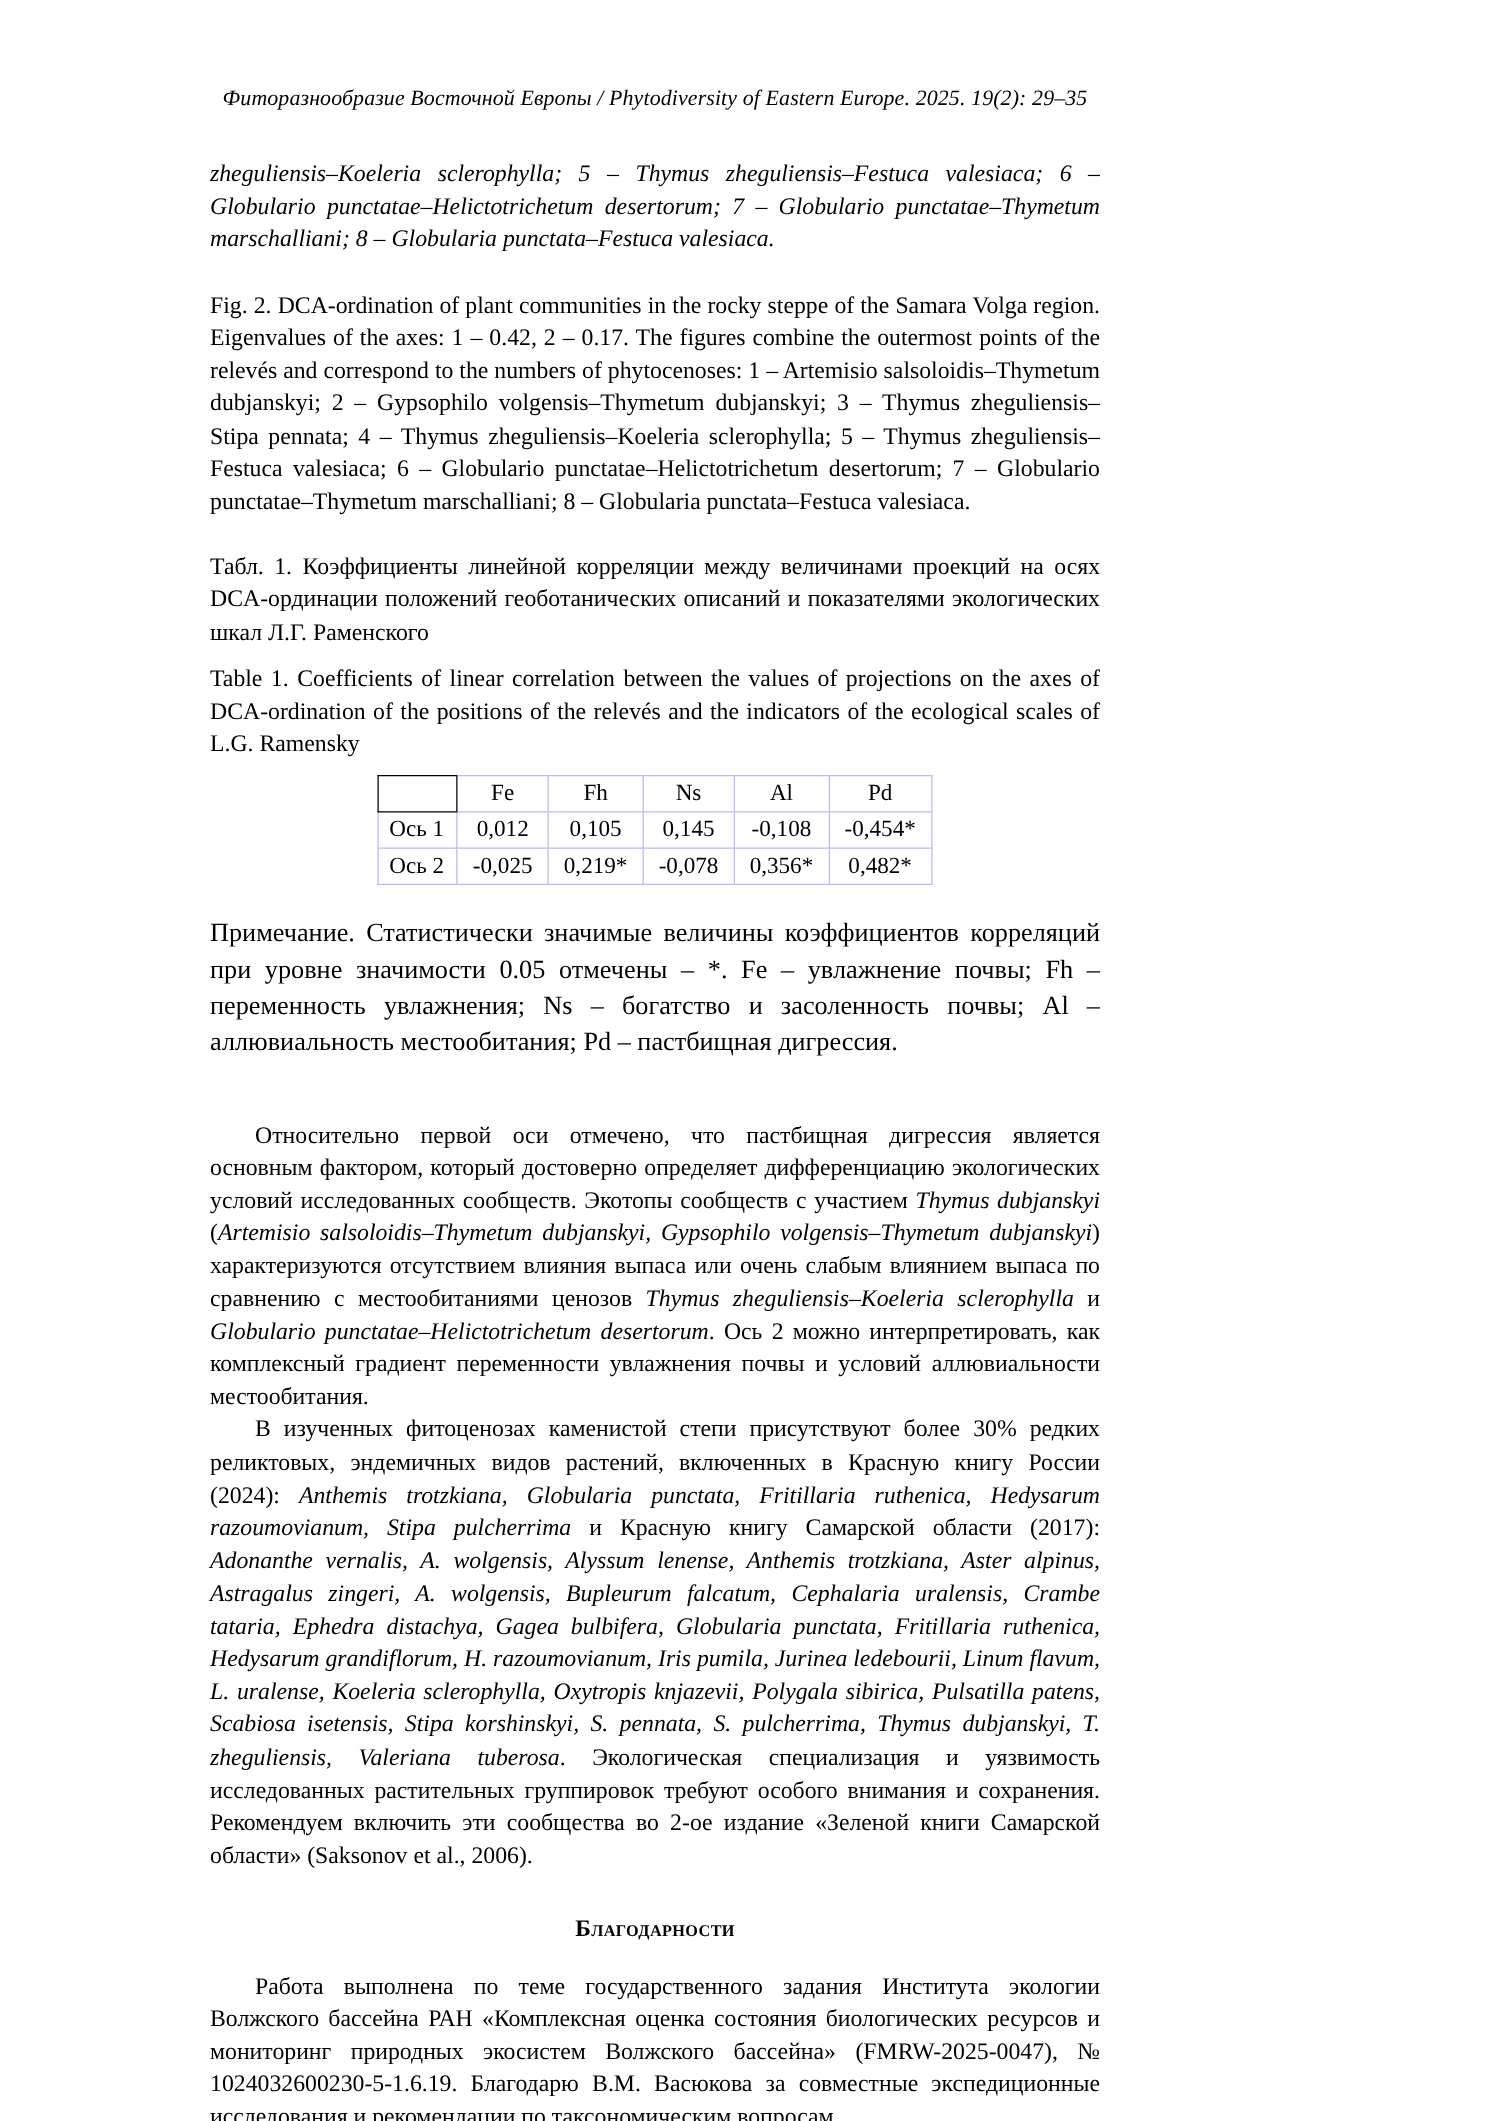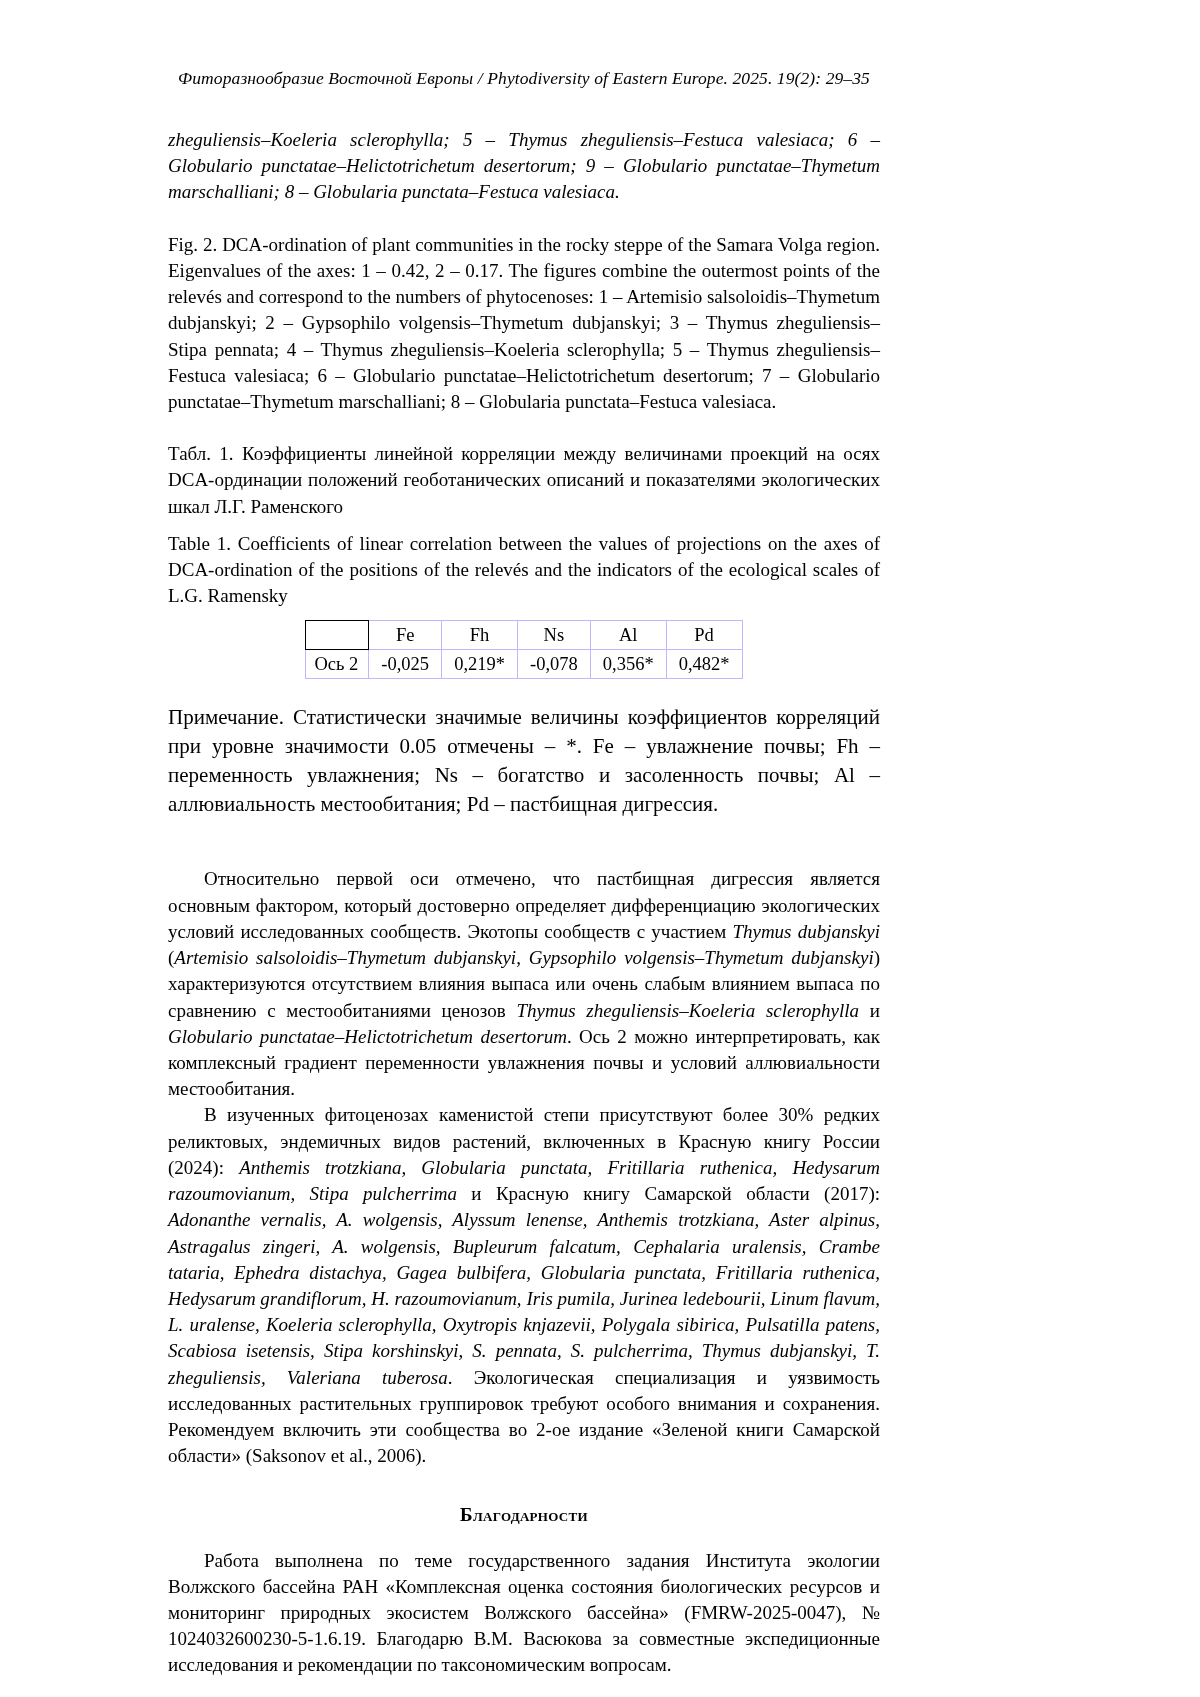--- a/index.html
+++ b/index.html
@@ -90,21 +90,21 @@
   .spacer-md { height: 22px; }
   .spacer-sm { height: 14px; }
 </style>
 </head>
 <body>
 
 <div class="page">
 
   <div class="running-head">Фиторазнообразие Восточной Европы / Phytodiversity of Eastern Europe. 2025. 19(2): 29–35</div>
 
-  <p class="italic block-gap">zheguliensis–Koeleria sclerophylla; 5 – Thymus zheguliensis–Festuca valesiaca; 6 – Globulario punctatae–Helictotrichetum desertorum; 9 – Globulario punctatae–Thymetum marschalliani; 8 – Globularia punctata–Festuca valesiaca.</p>
+  <p class="italic block-gap">zheguliensis–Koeleria sclerophylla; 5 – Thymus zheguliensis–Festuca valesiaca; 6 – Globulario punctatae–Helictotrichetum desertorum; 7 – Globulario punctatae–Thymetum marschalliani; 8 – Globularia punctata–Festuca valesiaca.</p>
 
   <p class="fig-caption block-gap">
     <span class="bold">Fig. 2.</span>
     <span>DCA-ordination of plant communities in the rocky steppe of the Samara Volga region. Eigenvalues of the axes: 1 – 0.42, 2 – 0.17. The figures combine the outermost points of the relevés and correspond to the numbers of phytocenoses: 1 – Artemisio salsoloidis–Thymetum dubjanskyi; 2 – Gypsophilo volgensis–Thymetum dubjanskyi; 3 – Thymus zheguliensis–Stipa pennata; 4 – Thymus zheguliensis–Koeleria sclerophylla; 5 – Thymus zheguliensis–Festuca valesiaca; 6 – Globulario punctatae–Helictotrichetum desertorum; 7 – Globulario punctatae–Thymetum marschalliani; 8 – Globularia punctata–Festuca valesiaca.</span>
   </p>
 
   <p class="tbl-caption small-gap">
     <span class="bold">Табл. 1.</span>
     <span>Коэффициенты линейной корреляции между величинами проекций на осях DCA-ординации положений геоботанических описаний и показателями экологических шкал Л.Г. Раменского</span>
   </p>
@@ -116,20 +116,28 @@
 
   <table class="corr">
     <tbody>
       <tr class="head">
         <td class="corner"></td>
         <td>Fe</td>
         <td>Fh</td>
         <td>Ns</td>
         <td>Al</td>
         <td>Pd</td>
+      </tr>
+      <tr>
+        <td class="rowhead">Ось 1</td>
+        <td>0,012</td>
+        <td>0,105</td>
+        <td>0,145</td>
+        <td>-0,108</td>
+        <td>-0,454*</td>
       </tr>
       <tr>
         <td class="rowhead">Ось 2</td>
         <td>-0,025</td>
         <td>0,219*</td>
         <td>-0,078</td>
         <td>0,356*</td>
         <td>0,482*</td>
       </tr>
     </tbody>

